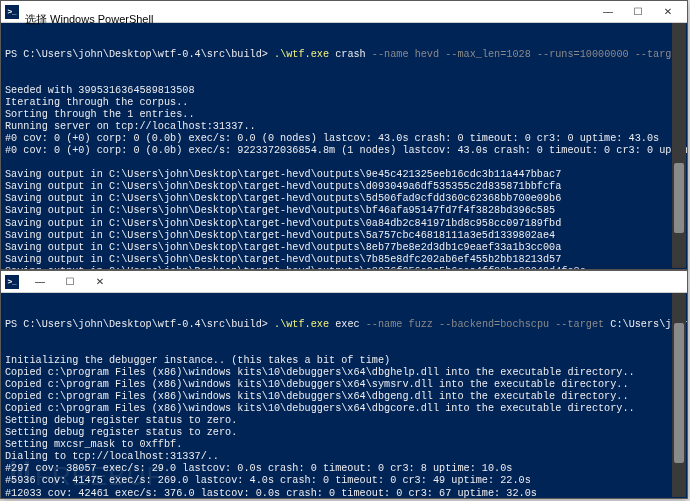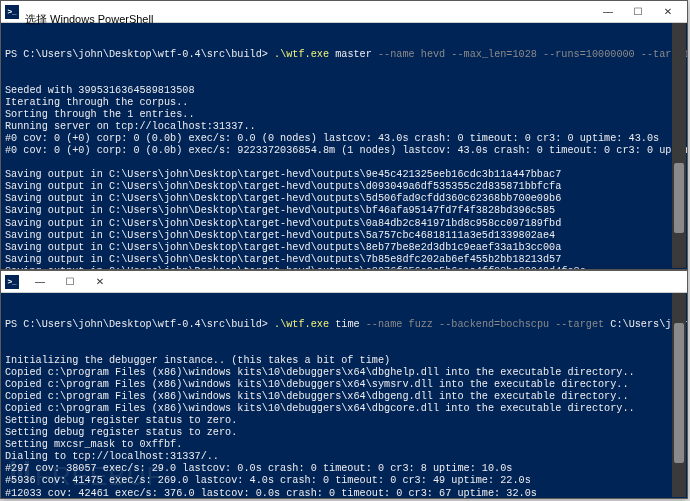--- a/index.html
+++ b/index.html
@@ -107,39 +107,39 @@
   <div class="titlebar">
     <span class="icon">&gt;_</span>
     <span class="title">选择 Windows PowerShell</span>
     <div class="win-controls">
       <div class="win-btn">—</div>
       <div class="win-btn">☐</div>
       <div class="win-btn close">✕</div>
     </div>
   </div>
   <div class="terminal">
-    <div class="line"><span>PS </span><span>C:\Users\john\Desktop\wtf-0.4\src\build</span><span>&gt; </span><span class="yellow">.\wtf.exe</span><span> master </span><span class="gray">--name hevd --max_len=1028 --runs=10000000 --target</span></div>
+    <div class="line"><span>PS </span><span>C:\Users\john\Desktop\wtf-0.4\src\build</span><span>&gt; </span><span class="yellow">.\wtf.exe</span><span> crash </span><span class="gray">--name hevd --max_len=1028 --runs=10000000 --target</span></div>
     <div id="top-lines"><div class="line">Seeded with 3995316364589813508</div><div class="line">Iterating through the corpus..</div><div class="line">Sorting through the 1 entries..</div><div class="line">Running server on tcp://localhost:31337..</div><div class="line">#0 cov: 0 (+0) corp: 0 (0.0b) exec/s: 0.0 (0 nodes) lastcov: 43.0s crash: 0 timeout: 0 cr3: 0 uptime: 43.0s</div><div class="line">#0 cov: 0 (+0) corp: 0 (0.0b) exec/s: 9223372036854.8m (1 nodes) lastcov: 43.0s crash: 0 timeout: 0 cr3: 0 uptime: 43.0s</div><div class="line">&nbsp;</div><div class="line">Saving output in C:\Users\john\Desktop\target-hevd\outputs\9e45c421325eeb16cdc3b11a447bbac7</div><div class="line">Saving output in C:\Users\john\Desktop\target-hevd\outputs\d093049a6df535355c2d835871bbfcfa</div><div class="line">Saving output in C:\Users\john\Desktop\target-hevd\outputs\5d506fad9cfdd360c62368bb700e09b6</div><div class="line">Saving output in C:\Users\john\Desktop\target-hevd\outputs\bf46afa95147fd7f4f3828bd396c585</div><div class="line">Saving output in C:\Users\john\Desktop\target-hevd\outputs\0a84db2c841971bd8c958cc097189fbd</div><div class="line">Saving output in C:\Users\john\Desktop\target-hevd\outputs\5a757cbc46818111a3e5d1339802ae4</div><div class="line">Saving output in C:\Users\john\Desktop\target-hevd\outputs\8eb77be8e2d3db1c9eaef33a1b3cc00a</div><div class="line">Saving output in C:\Users\john\Desktop\target-hevd\outputs\7b85e8dfc202ab6ef455b2bb18213d57</div><div class="line">Saving output in C:\Users\john\Desktop\target-hevd\outputs\a3076f056a9c5b6cea4ff28be88049d4fc3c</div></div>
   </div>
   <div class="scrollbar">
     <div class="scroll-thumb" style="top:140px;height:70px"></div>
   </div>
 </div>
 
 <div class="ps-window win-bot">
   <div class="titlebar">
     <span class="icon">&gt;_</span>
     <div class="win-controls">
       <div class="win-btn">—</div>
       <div class="win-btn">☐</div>
       <div class="win-btn close">✕</div>
     </div>
   </div>
   <div class="terminal">
-    <div class="line"><span>PS </span><span>C:\Users\john\Desktop\wtf-0.4\src\build</span><span>&gt; </span><span class="yellow">.\wtf.exe</span><span> time </span><span class="gray">--name fuzz --backend=bochscpu --target</span><span> C:\Users\john\Desktop\target-hevd</span></div>
+    <div class="line"><span>PS </span><span>C:\Users\john\Desktop\wtf-0.4\src\build</span><span>&gt; </span><span class="yellow">.\wtf.exe</span><span> exec </span><span class="gray">--name fuzz --backend=bochscpu --target</span><span> C:\Users\john\Desktop\target-hevd</span></div>
     <div id="bot-lines"><div class="line">Initializing the debugger instance.. (this takes a bit of time)</div><div class="line">Copied c:\program Files (x86)\windows kits\10\debuggers\x64\dbghelp.dll into the executable directory..</div><div class="line">Copied c:\program Files (x86)\windows kits\10\debuggers\x64\symsrv.dll into the executable directory..</div><div class="line">Copied c:\program Files (x86)\windows kits\10\debuggers\x64\dbgeng.dll into the executable directory..</div><div class="line">Copied c:\program Files (x86)\windows kits\10\debuggers\x64\dbgcore.dll into the executable directory..</div><div class="line">Setting debug register status to zero.</div><div class="line">Setting debug register status to zero.</div><div class="line">Setting mxcsr_mask to 0xffbf.</div><div class="line">Dialing to tcp://localhost:31337/..</div><div class="line">#297 cov: 38057 exec/s: 29.0 lastcov: 0.0s crash: 0 timeout: 0 cr3: 8 uptime: 10.0s</div><div class="line">#5936 cov: 41475 exec/s: 269.0 lastcov: 4.0s crash: 0 timeout: 0 cr3: 49 uptime: 22.0s</div><div class="line">#12033 cov: 42461 exec/s: 376.0 lastcov: 0.0s crash: 0 timeout: 0 cr3: 67 uptime: 32.0s</div></div>
     
   </div>
   <div class="scrollbar">
     <div class="scroll-thumb" style="top:30px;height:140px"></div>
   </div>
   <div class="watermark">
     <span class="bars">
         <span class="b"></span>
         <span class="b short"></span>

